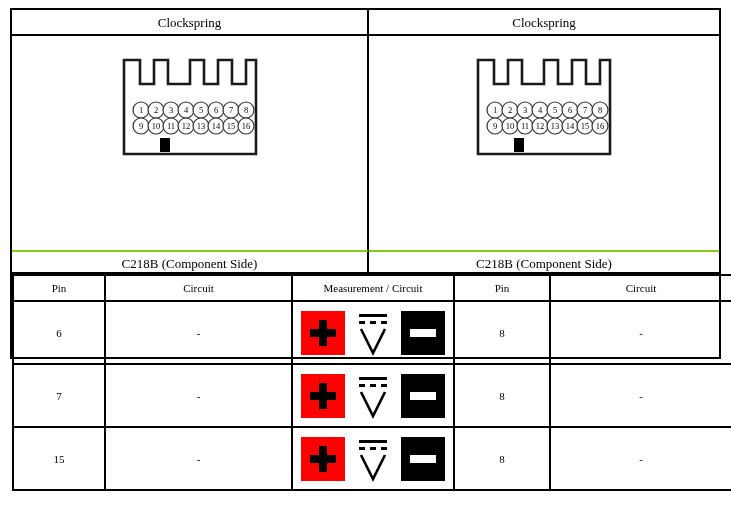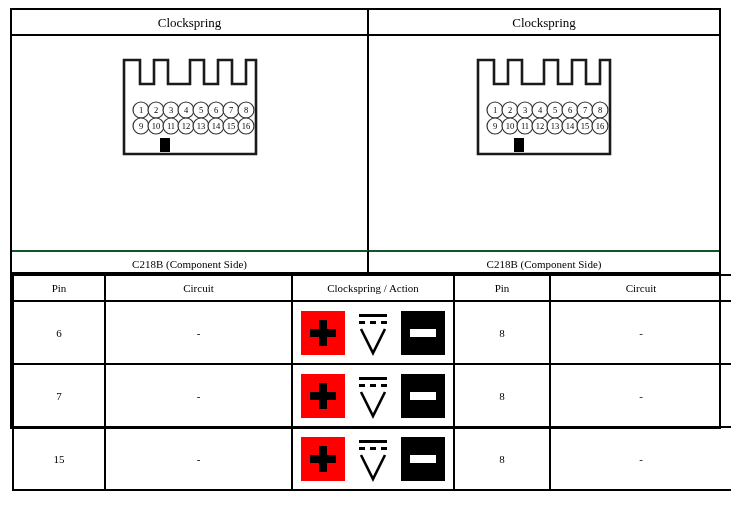--- a/index.html
+++ b/index.html
@@ -1,19 +1,19 @@
 <!DOCTYPE html>
 <html><head>
 <meta charset="utf-8">
 <style>
   html,body{margin:0;padding:0;background:#ffffff;}
   body{width:731px;height:510px;overflow:hidden;
        font-family:"Liberation Serif", serif;color:#000;}
 
-  #sheet{position:absolute;left:10px;top:8px;width:711px;height:421px;
+  #sheet{position:absolute;left:10px;top:8px;width:711px;height:351px;
          border:2px solid #000;box-sizing:border-box;}
 
   
   .band{display:flex;width:100%;box-sizing:border-box;}
   .band-title{height:26px;line-height:26px;text-align:center;font-size:13px;
               box-sizing:border-box;border-bottom:2px solid #000;}
   .col-l{width:357px;border-right:2px solid #000;box-sizing:border-box;}
   .col-r{width:350px;box-sizing:border-box;}
 
   
@@ -22,22 +22,22 @@
   .diag-cell.left{width:357px;border-right:2px solid #000;}
   .diag-cell.right{width:350px;}
 
   .conn{position:absolute;top:14px;width:136px;height:106px;}
   .diag-cell.left  .conn{left:110px;}
   .diag-cell.right .conn{left:107px;}
 
   .conn svg{display:block;}
 
   
-  .cap{height:24px;line-height:24px;text-align:center;font-size:11px;
-       box-sizing:border-box;border-top:2px solid #14532d;border-bottom:2px solid #000;}
+  .cap{height:24px;line-height:24px;text-align:center;font-size:13px;
+       box-sizing:border-box;border-top:2px solid #84cc16;border-bottom:2px solid #000;}
 
   
   table.data{border-collapse:collapse;width:100%;table-layout:fixed;}
   table.data td,table.data th{border:2px solid #000;text-align:center;
        font-size:11px;font-weight:normal;padding:0;}
   table.data th{height:24px;}
   table.data td{height:61px;vertical-align:middle;}
   .c-pin{width:90px;}
   .c-cir{width:185px;}
   .c-meas{width:160px;}
@@ -167,21 +167,21 @@
   <div class="band">
     <div class="cap col-l">C218B (Component Side)</div>
     <div class="cap col-r">C218B (Component Side)</div>
   </div>
 
   <table class="data">
     <thead>
       <tr>
         <th class="c-pin">Pin</th>
         <th class="c-cir">Circuit</th>
-        <th class="c-meas">Clockspring / Action</th>
+        <th class="c-meas">Measurement / Circuit</th>
         <th class="c-pin2">Pin</th>
         <th class="c-cir2">Circuit</th>
       </tr>
     </thead>
     <tbody>
       <tr>
         <td>6</td>
         <td class="dash">-</td>
         <td>
           <div class="meas">

